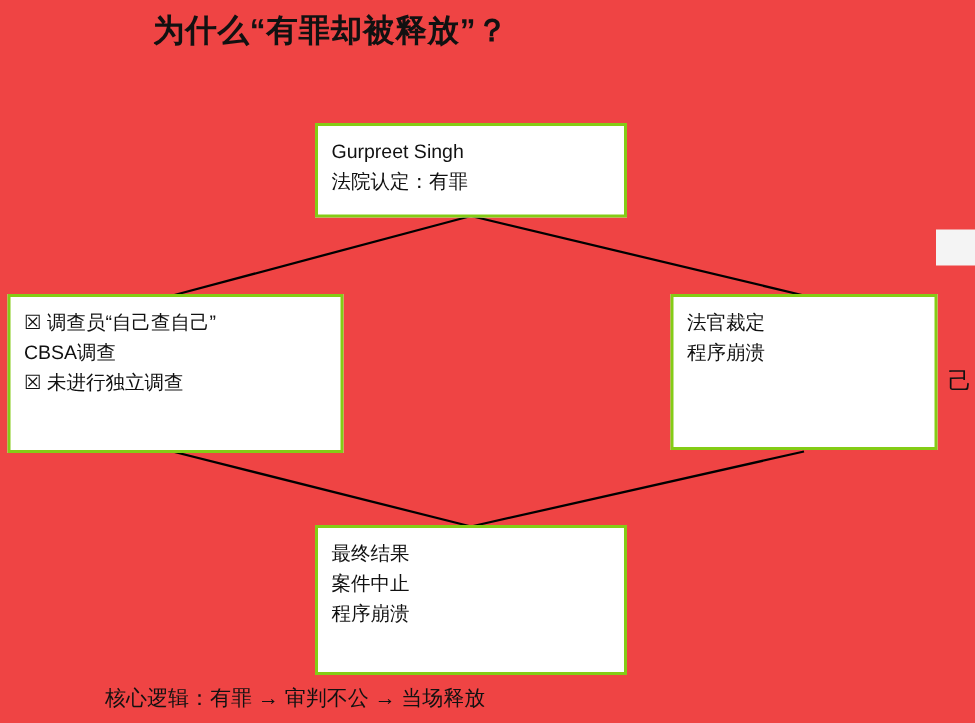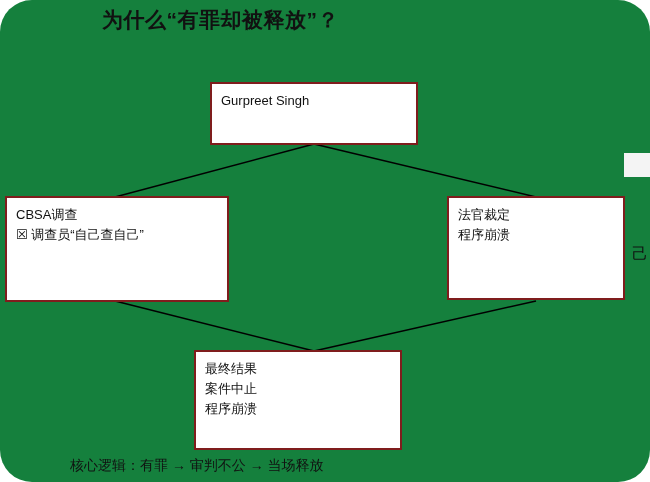--- a/index.html
+++ b/index.html
@@ -5,50 +5,49 @@
   html, body {
     margin: 0;
     padding: 0;
     background: #ffffff;
     font-family: "Liberation Sans", "DejaVu Sans", sans-serif;
   }
   #canvas {
     position: relative;
     width: 650px;
     height: 482px;
-    background: #15803d;
+    background: #ef4444;
     overflow: hidden;
     color: #000000;
-    border-radius: 32px;
   }
   .page-title {
     position: absolute;
     left: 102px;
     top: 6px;
     font-size: 21px;
     font-weight: 600;
     letter-spacing: 0.5px;
     color: #111111;
     white-space: nowrap;
   }
   .node {
     position: absolute;
-    border: 2px solid #7f1d1d;
+    border: 2px solid #84cc16;
     background: #ffffff;
     box-sizing: border-box;
     padding: 7px 9px;
     font-size: 13px;
     line-height: 20px;
     color: #111111;
   }
   .node span { display: block; white-space: nowrap; }
   #node-top    { left: 210px; top: 82px;  width: 208px; height: 63px; }
   #node-left   { left: 5px;   top: 196px; width: 224px; height: 106px; }
   #node-right  { left: 447px; top: 196px; width: 178px; height: 104px; }
-  #node-bottom { left: 194px; top: 350px; width: 208px; height: 100px; }
+  #node-bottom { left: 210px; top: 350px; width: 208px; height: 100px; }
   svg.connectors {
     position: absolute;
     left: 0; top: 0;
     width: 650px; height: 482px;
     pointer-events: none;
   }
   svg.connectors line {
     stroke: #000000;
     stroke-width: 1.5;
   }
@@ -85,25 +84,27 @@
 
   <svg class="connectors" viewBox="0 0 650 482" xmlns="http://www.w3.org/2000/svg">
     <line x1="314" y1="144" x2="115" y2="197"></line>
     <line x1="314" y1="144" x2="536" y2="197"></line>
     <line x1="115" y1="301" x2="314" y2="351"></line>
     <line x1="536" y1="301" x2="314" y2="351"></line>
   </svg>
 
   <div class="node" id="node-top">
     <span>Gurpreet Singh</span>
+    <span>法院认定：有罪</span>
   </div>
 
   <div class="node" id="node-left">
+    <span>☒ 调查员“自己查自己”</span>
     <span>CBSA调查</span>
-    <span>☒ 调查员“自己查自己”</span>
+    <span>☒ 未进行独立调查</span>
   </div>
 
   <div class="node" id="node-right">
     <span>法官裁定</span>
     <span>程序崩溃</span>
   </div>
 
   <div class="node" id="node-bottom">
     <span>最终结果</span>
     <span>案件中止</span>

